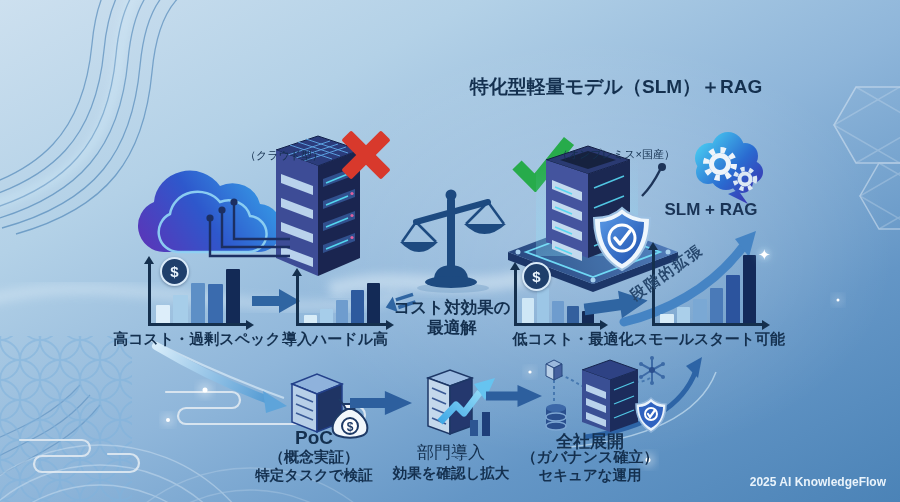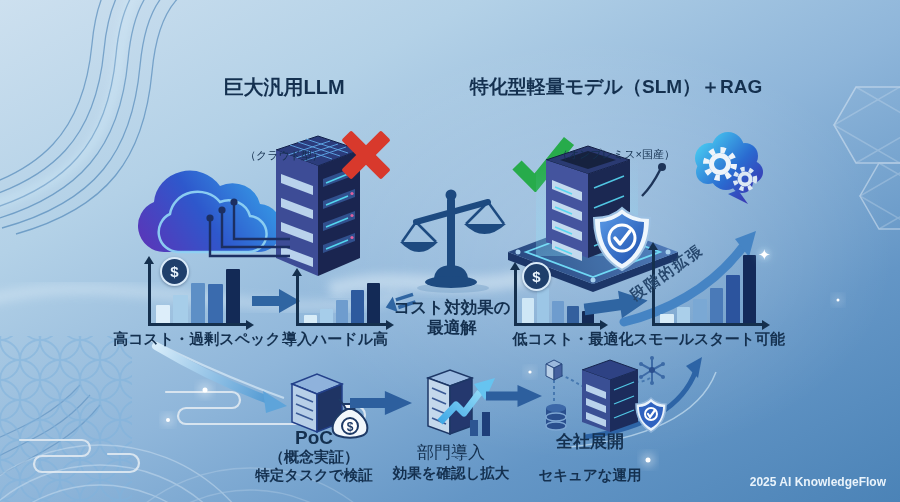--- a/index.html
+++ b/index.html
@@ -464,39 +464,40 @@
         <circle cx="114" cy="27" r="2"></circle>
       <circle cx="114" cy="14" r="3" fill="#2a4f8e"></circle>
     </g>
     <path d="M113,42 C117,46 123,48 128,48 C128,60 123,70 113,76 C103,70 98,60 98,48 C103,48 109,46 113,42 Z" fill="#e8f2fb" stroke="#8fb4da" stroke-width="1.5"></path>
     <path d="M113,46 C116,49 121,51 125,51 C125,60 121,68 113,72 C105,68 101,60 101,51 C105,51 110,49 113,46 Z" fill="#2f62c0"></path>
     <circle cx="113" cy="58" r="6" fill="none" stroke="#ffffff" stroke-width="2"></circle>
     <path d="M110,58 L112,61 L117,54" fill="none" stroke="#ffffff" stroke-width="2.2" stroke-linecap="round"></path>
   </svg>
 
 
-  <div class="lbl col-head" style="left:284px;top:74px">巨大汎用LLM</div>
   <div class="lbl col-sub" style="left:284px;top:101px">（クラウド型）</div>
   <div class="lbl col-head" style="left:616px;top:74px;font-size:19px">特化型軽量モデル（SLM）＋RAG</div>
   <div class="lbl col-sub" style="left:616px;top:100px">（オンプレミス×国産）</div>
 
   <div class="lbl" style="left:197px;top:330px;font-size:15px;font-weight:800">高コスト・過剰スペック</div>
   <div class="lbl" style="left:573px;top:330px;font-size:15px;font-weight:800">低コスト・最適化</div>
   <div class="lbl" style="left:335px;top:330px;font-size:15px;font-weight:800">導入ハードル高</div>
   <div class="lbl" style="left:709px;top:330px;font-size:15px;font-weight:800">スモールスタート可能</div>
 
   <div class="lbl" style="left:452px;top:297px;font-size:16.5px;font-weight:800">コスト対効果の</div>
   <div class="lbl" style="left:452px;top:317px;font-size:16.5px;font-weight:800">最適解</div>
 
+  <div class="lbl" style="left:711px;top:200px;font-size:17px;font-weight:800;color:#1a3456">SLM + RAG</div>
   <div class="rot-label" style="left:667px;top:273px">段階的拡張</div>
 
   <div class="lbl step-title" style="left:314px;top:427px;font-size:19px;font-weight:800">PoC</div>
   <div class="lbl step-sub" style="left:314px;top:448px;font-weight:800">（概念実証）</div>
   <div class="lbl step-desc" style="left:314px;top:466px">特定タスクで検証</div>
 
   <div class="lbl step-title" style="left:451px;top:441px;font-size:17px;font-weight:400">部門導入</div>
   <div class="lbl step-desc" style="left:451px;top:464px">効果を確認し拡大</div>
 
   <div class="lbl step-title" style="left:590px;top:430px;font-size:17px;font-weight:800">全社展開</div>
+  <div class="lbl step-sub" style="left:590px;top:448px;font-weight:800">（ガバナンス確立）</div>
   <div class="lbl step-desc" style="left:590px;top:466px">セキュアな運用</div>
 
   <div class="footer">2025 AI KnowledgeFlow</div>
 </div>
 
 </body></html>

